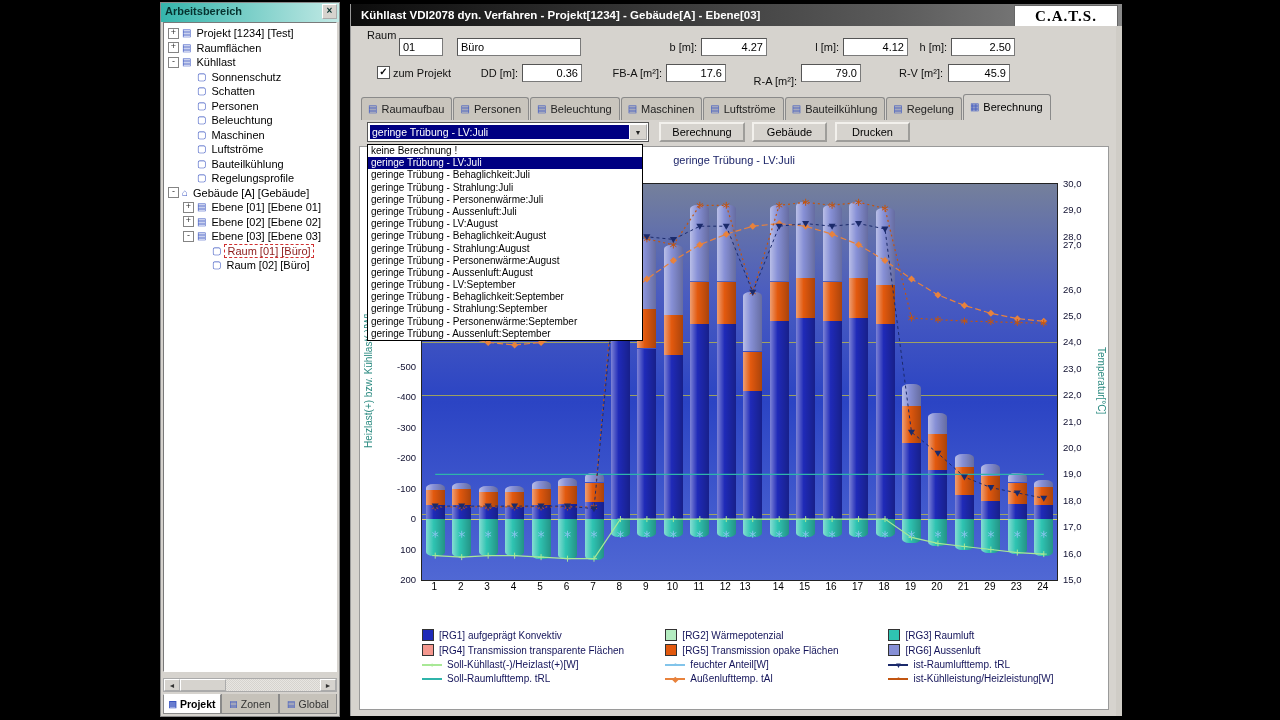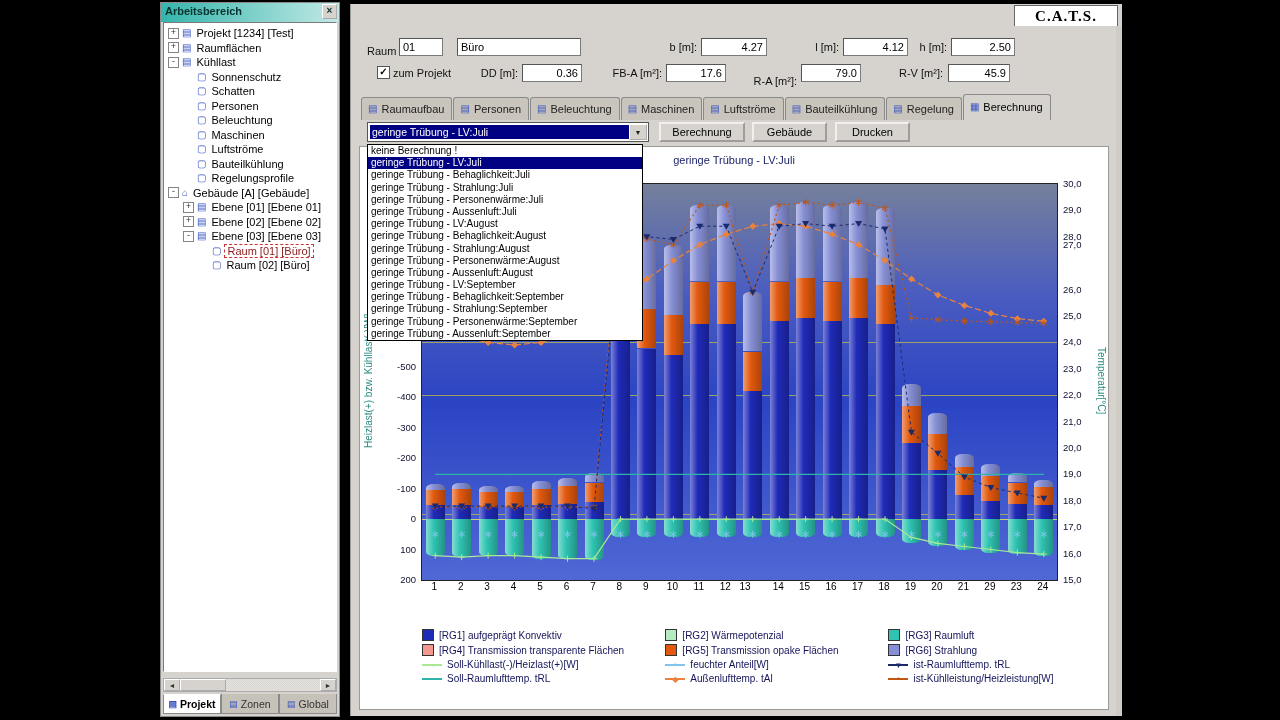--- a/index.html
+++ b/index.html
@@ -231,25 +231,28 @@
           <span>Zonen</span>
         </div>
         <div class="s-tab">
           <span class="s-tab-icon">▤</span>
           <span>Global</span>
         </div>
       </div>
   </div>
 
   <div id="main-window">
+    <div id="titlebar">
+      <span>Kühllast VDI2078 dyn. Verfahren - Projekt[1234] - Gebäude[A] - Ebene[03]</span>
+    </div>
     <div id="logo">C.A.T.S.</div>
     <div id="win-right-strip"></div>
 
     <div id="form-area">
-      <span class="flabel" style="left:16px;top:16px;">Raum</span>
+      <span class="flabel" style="left:16px;top:0;">Raum</span>
       <input class="finput" style="left: 48px; top: 12px; width: 44px;" value="01">
       <input class="finput" style="left: 106px; top: 12px; width: 124px;" value="Büro">
       <span class="flabel" style="left:306px;top:12px;width:40px;text-align:right;">b [m]:</span>
       <input class="finput num" style="left: 350px; top: 12px; width: 66px;" value="4.27">
       <span class="flabel" style="left:450px;top:12px;width:38px;text-align:right;">l [m]:</span>
       <input class="finput num" style="left: 492px; top: 12px; width: 65px;" value="4.12">
       <span class="flabel" style="left:556px;top:12px;width:40px;text-align:right;">h [m]:</span>
       <input class="finput num" style="left: 600px; top: 12px; width: 64px;" value="2.50">
 
       <span id="chk">✓</span>
@@ -635,21 +638,21 @@
           <div class="lg-item">
             <span class="lg-box" style="background: rgb(244, 151, 142);"></span>
             <span class="lg-text">[RG4] Transmission transparente Flächen</span>
           </div>
           <div class="lg-item">
             <span class="lg-box" style="background: rgb(226, 89, 14);"></span>
             <span class="lg-text">[RG5] Transmission opake Flächen</span>
           </div>
           <div class="lg-item">
             <span class="lg-box" style="background: rgb(135, 144, 214);"></span>
-            <span class="lg-text">[RG6] Strahlung</span>
+            <span class="lg-text">[RG6] Aussenluft</span>
           </div>
           <div class="lg-item">
             <span class="lg-mark">
               <i style="background: rgb(168, 232, 150);"></i>
               <b style="color: rgb(168, 232, 150);">+</b>
             </span>
             <span class="lg-text">Soll-Kühllast(-)/Heizlast(+)[W]</span>
           </div>
           <div class="lg-item">
             <span class="lg-mark">

